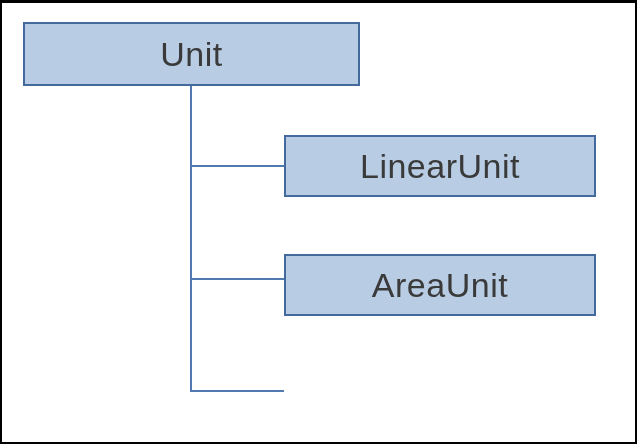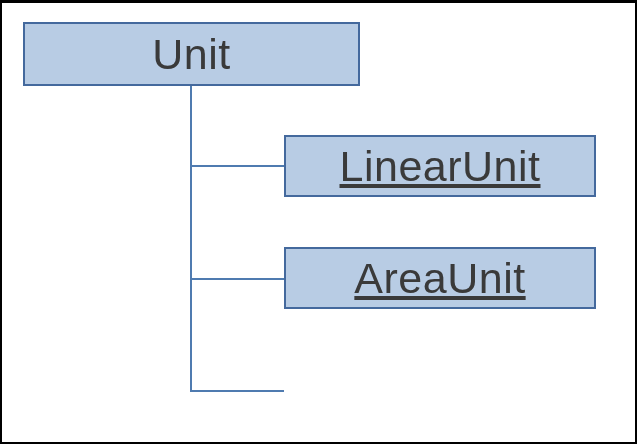--- a/index.html
+++ b/index.html
@@ -25,28 +25,28 @@
     background: var(--page-bg);
   }
   .node {
     position: absolute;
     background: var(--box-fill);
     border: 2px solid var(--box-border);
     display: flex;
     align-items: center;
     justify-content: center;
     color: var(--text);
-    font-size: 43px;
+    font-size: 34px;
     letter-spacing: 0.5px;
     white-space: nowrap;
   }
   .node-root  { left: 21px;  top: 19px;  width: 337px; height: 64px; }
-  .node-child { left: 282px; width: 312px; height: 62px; text-decoration: underline; }
+  .node-child { left: 282px; width: 312px; height: 62px; }
   .node-child-0 { top: 132px; }
-  .node-child-1 { top: 244px; }
+  .node-child-1 { top: 251px; }
   .node-child-2 { top: 357px; height: 63px; }
   .connector {
     position: absolute;
     background: var(--connector);
   }
   .trunk { left: 188px; top: 83px; width: 2px; height: 306px; }
   .branch { left: 189px; width: 93px; height: 2px; }
   .branch-0 { top: 162px; }
   .branch-1 { top: 275px; }
   .branch-2 { top: 387px; }

